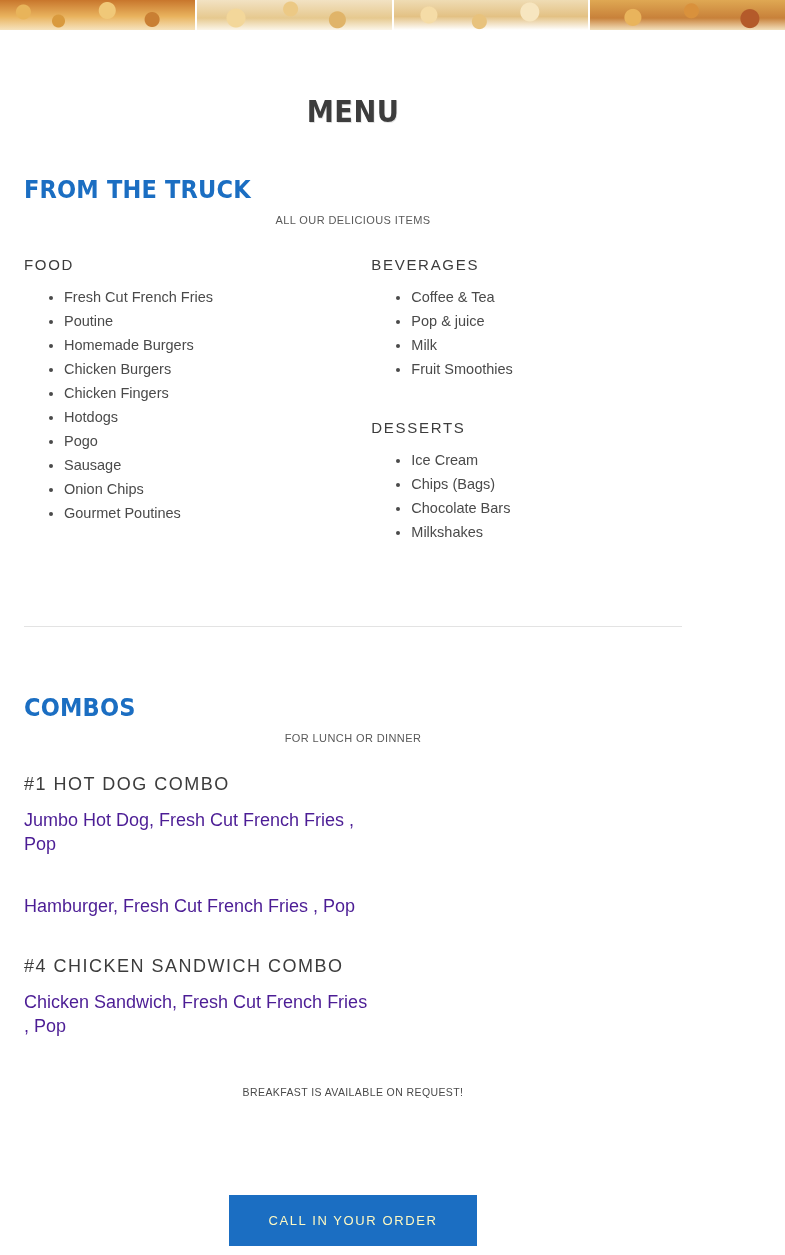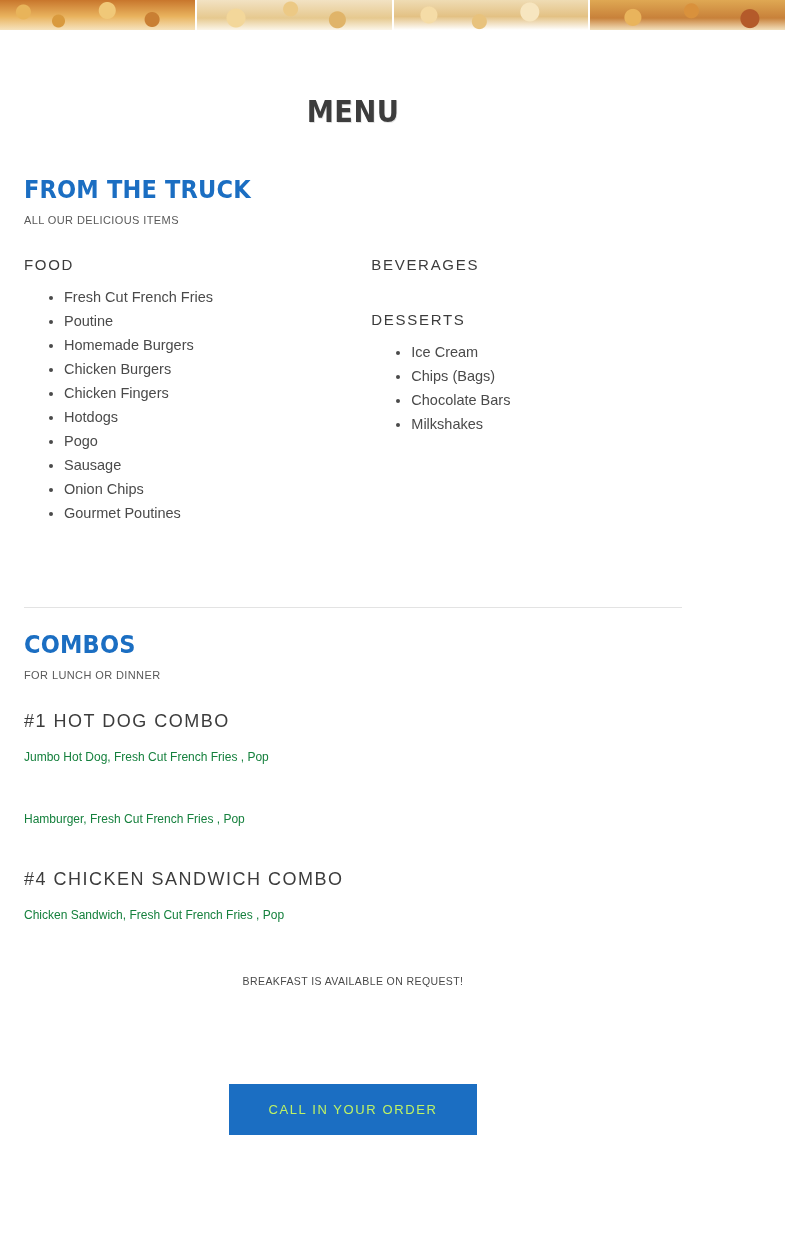--- a/index.html
+++ b/index.html
@@ -94,20 +94,21 @@
     transform: scaleX(0.9);
     transform-origin: left center;
     margin: 0;
   }
   .section-sub {
     font-size: 11px;
     letter-spacing: 0.4px;
     color: #595959;
     margin: 10px 0 0 0;
     text-transform: uppercase;
+    text-align: center;
   }
 
   .cols {
     display: flex;
     margin-top: 30px;
   }
   .col-left { width: 389px; }
   .col-right { width: 348px; }
 
   .col-head {
@@ -129,65 +130,65 @@
   }
   ul.items li::marker { color: #4a4a4a; }
 
   .subblock { margin-top: 38px; }
 
   .divider {
     border-top: 1px solid #e3e3e3;
     margin: 82px 0 0 0;
   }
 
-  .combos { margin-top: 22px; }
+  .combos { margin-top: 66px; }
 
   .combo-grid {
     display: flex;
     flex-wrap: wrap;
     margin-top: 30px;
   }
   .combo-cell {
     width: 389px;
     margin-bottom: 38px;
     padding-right: 30px;
   }
   .combo-cell.right { width: 348px; padding-right: 0; }
   .combo-name {
     font-size: 18px;
     letter-spacing: 1.5px;
     color: #3c3c3c;
     margin: 0 0 14px 0;
     line-height: 20px;
   }
   .combo-desc {
-    font-size: 12px;
+    font-size: 18px;
     line-height: 24px;
-    color: #15803d;
+    color: #4c1d95;
     margin: 0;
   }
 
   .breakfast-note {
     text-align: center;
     font-size: 10.5px;
     letter-spacing: 0.4px;
     color: #4a4a4a;
     margin-top: 10px;
     text-transform: uppercase;
   }
 
   .cta-wrap {
     display: flex;
     justify-content: center;
     margin-top: 97px;
     padding-bottom: 8px;
   }
   .cta-button {
     background: #1b6ec2;
-    color: #bef264;
+    color: #fef9c3;
     font-size: 13px;
     letter-spacing: 1.6px;
     padding: 18px 40px;
     border: none;
     cursor: pointer;
     font-family: "Liberation Sans", sans-serif;
     min-width: 227px;
     text-align: center;
   }
 </style>
@@ -224,20 +225,26 @@
             <li>Hotdogs</li>
             <li>Pogo</li>
             <li>Sausage</li>
             <li>Onion Chips</li>
             <li>Gourmet Poutines</li>
           </ul>
         </div>
 
         <div class="col-right">
           <div class="col-head">BEVERAGES</div>
+          <ul class="items">
+            <li>Coffee &amp; Tea</li>
+            <li>Pop &amp; juice</li>
+            <li>Milk</li>
+            <li>Fruit Smoothies</li>
+          </ul>
 
           <div class="subblock">
             <div class="col-head">DESSERTS</div>
             <ul class="items">
               <li>Ice Cream</li>
               <li>Chips (Bags)</li>
               <li>Chocolate Bars</li>
               <li>Milkshakes</li>
             </ul>
           </div>

